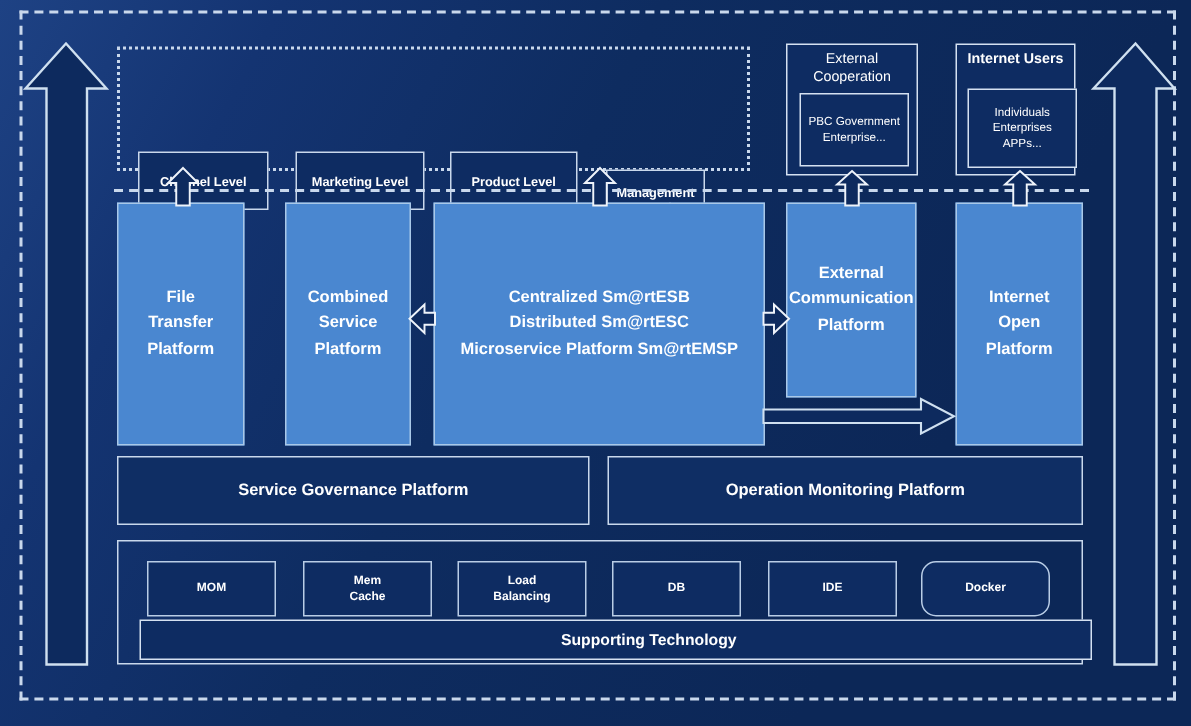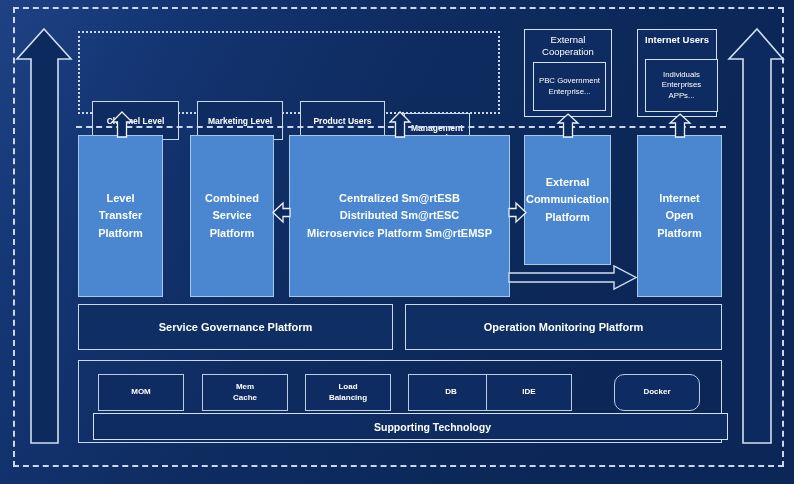--- a/index.html
+++ b/index.html
@@ -68,21 +68,21 @@
   <div class="abs rail-label" style="left:4px;top:230px;">DevOps</div>
 
   <svg class="z3" style="left:727px;top:28px;" width="57" height="417" viewBox="0 0 57 417">
     <polygon points="30,1 56,31 44,31 44,415 16,415 16,31 2,31" fill="#0d2a5e" stroke="#cfe0f0" stroke-width="1.6"></polygon>
   </svg>
   <div class="abs rail-label" style="left:717px;top:235px;">PAAS</div>
 
   <div class="abs levels-container">
     <div class="abs level-box" style="left:12px;width:87px;">Channel Level</div>
     <div class="abs level-box" style="left:117px;width:86px;">Marketing Level</div>
-    <div class="abs level-box" style="left:220px;width:85px;">Product Users</div>
+    <div class="abs level-box" style="left:220px;width:85px;">Product Level</div>
     <div class="abs level-box" style="left:324px;width:66px;margin-top:12px;">Management Level</div>
   </div>
 
   <div class="abs topbox" style="left:524px;width:88px;">
     <div class="topbox-title ec-title">External
 Cooperation</div>
     <div class="innerbox" style="left:8px;top:32px;width:71px;height:47px;">PBC Government
 Enterprise...</div>
   </div>
 
@@ -101,21 +101,21 @@
   <svg class="z3" style="left:389px;top:111px;" width="22" height="27" viewBox="0 0 22 27">
     <polygon points="11,1 21,11 15.5,11 15.5,26 6.5,26 6.5,11 1,11" fill="#0d2a5e" stroke="#eef3fa" stroke-width="1.3"></polygon>
   </svg>
   <svg class="z3" style="left:557px;top:113px;" width="22" height="25" viewBox="0 0 22 25">
     <polygon points="11,1 21,10 15.5,10 15.5,24 6.5,24 6.5,10 1,10" fill="#0d2a5e" stroke="#eef3fa" stroke-width="1.3"></polygon>
   </svg>
   <svg class="z3" style="left:669px;top:113px;" width="22" height="25" viewBox="0 0 22 25">
     <polygon points="11,1 21,10 15.5,10 15.5,24 6.5,24 6.5,10 1,10" fill="#0d2a5e" stroke="#eef3fa" stroke-width="1.3"></polygon>
   </svg>
 
-  <div class="abs platform" style="left:78px;width:85px;">Level
+  <div class="abs platform" style="left:78px;width:85px;">File
 Transfer
 Platform</div>
   <div class="abs platform" style="left:190px;width:84px;">Combined
 Service
 Platform</div>
   <div class="abs platform" style="left:289px;width:221px;">Centralized Sm@rtESB
 Distributed Sm@rtESC
 Microservice Platform Sm@rtEMSP</div>
   <div class="abs platform" style="left:524px;width:87px;height:130px;">External
 Communication
@@ -137,17 +137,17 @@
   <div class="abs gov" style="left:78px;width:315px;">Service Governance Platform</div>
   <div class="abs gov" style="left:405px;width:317px;">Operation Monitoring Platform</div>
 
   <div class="abs support-container"></div>
   <div class="abs techbox" style="left:98px;">MOM</div>
   <div class="abs techbox" style="left:202px;">Mem
 Cache</div>
   <div class="abs techbox" style="left:305px;">Load
 Balancing</div>
   <div class="abs techbox" style="left:408px;">DB</div>
-  <div class="abs techbox" style="left:486px;">IDE</div>
+  <div class="abs techbox" style="left:512px;">IDE</div>
   <div class="abs techbox" style="left:614px;border-radius:10px;">Docker</div>
   <div class="abs support-bar">Supporting Technology</div>
 
 </div>
 
 </body></html>

